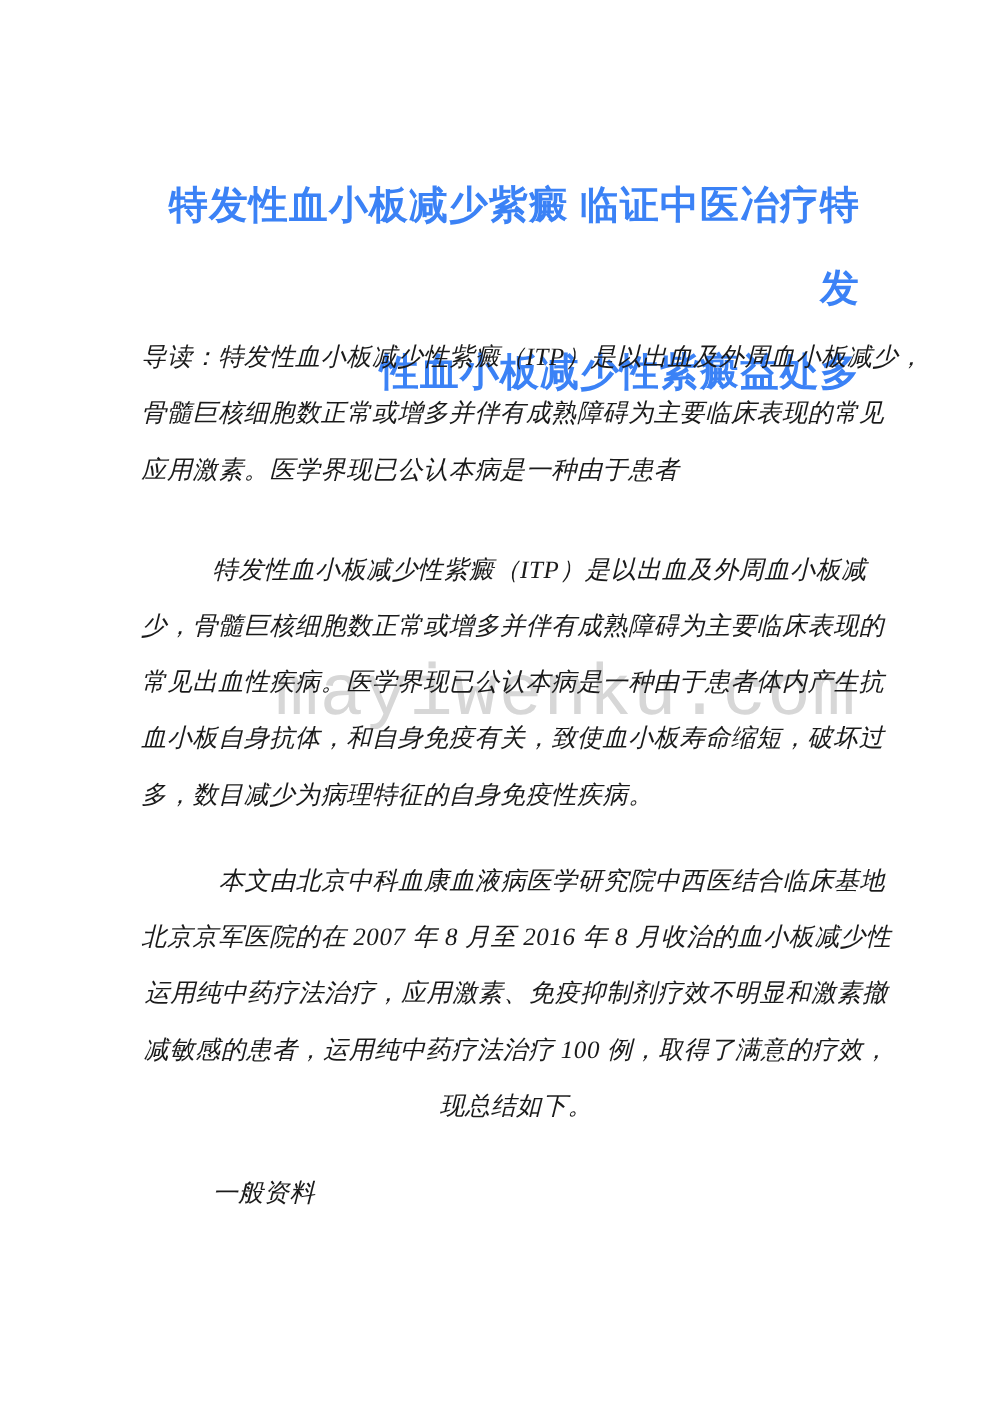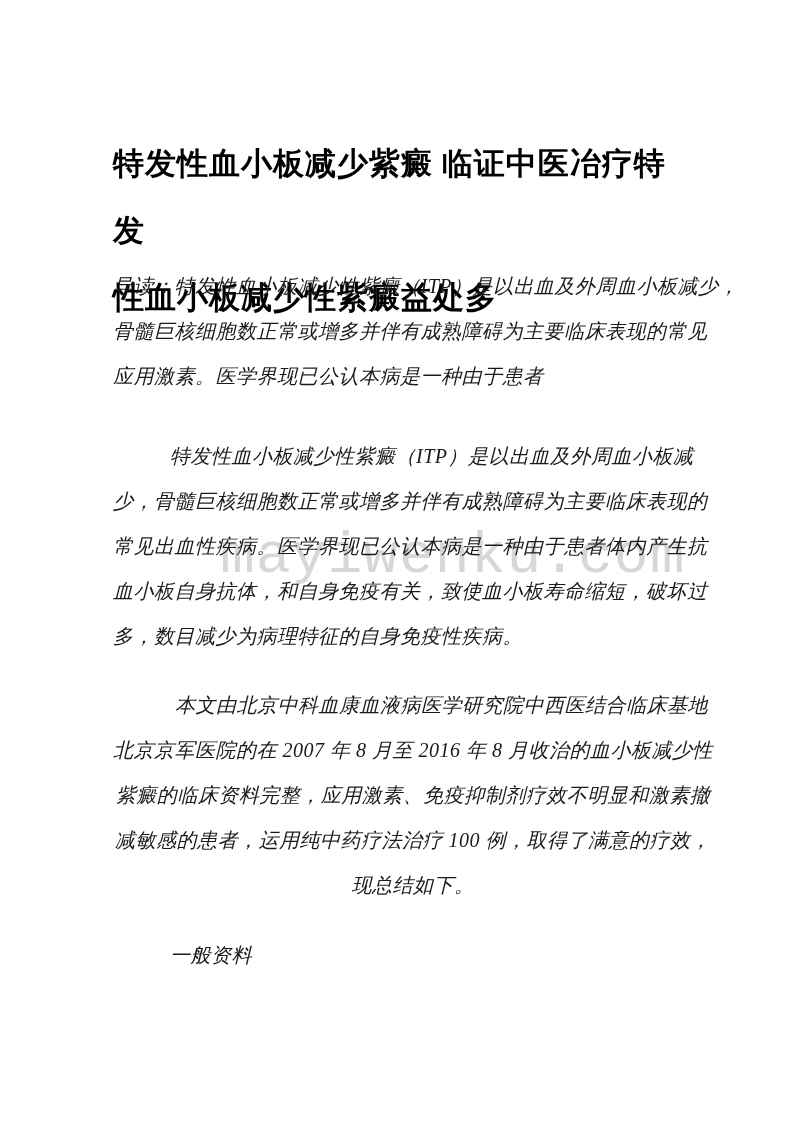--- a/index.html
+++ b/index.html
@@ -30,25 +30,25 @@
   }
   .content {
     position: relative;
     z-index: 2;
   }
   .title-block {
     position: absolute;
     top: 130px;
     left: 113px;
     width: 575px;
-    text-align: left;
+    text-align: right;
     font-size: 31px;
     font-weight: bold;
     line-height: 67px;
-    color: #000000;
+    color: #3b82f6;
     letter-spacing: 1px;
   }
   .para {
     position: absolute;
     left: 113px;
     width: 600px;
     font-size: 20px;
     line-height: 45px;
     letter-spacing: 0.5px;
   }
@@ -88,21 +88,21 @@
       <div class="line indent">特发性血小板减少性紫癜（ITP）是以出血及外周血小板减</div>
       <div class="line">少，骨髓巨核细胞数正常或增多并伴有成熟障碍为主要临床表现的</div>
       <div class="line">常见出血性疾病。医学界现已公认本病是一种由于患者体内产生抗</div>
       <div class="line">血小板自身抗体，和自身免疫有关，致使血小板寿命缩短，破坏过</div>
       <div class="line">多，数目减少为病理特征的自身免疫性疾病。</div>
     </div>
 
     <div class="para p-body2">
       <div class="line indent">本文由北京中科血康血液病医学研究院中西医结合临床基地</div>
       <div class="line">北京京军医院的在 2007 年 8 月至 2016 年 8 月收治的血小板减少性</div>
-      <div class="line">紫癜的临床资料完整，应用激素、免疫抑制剂疗效不明显和激素撤</div>
+      <div class="line">运用纯中药疗法治疗，应用激素、免疫抑制剂疗效不明显和激素撤</div>
       <div class="line">减敏感的患者，运用纯中药疗法治疗 100 例，取得了满意的疗效，</div>
       <div class="line">现总结如下。</div>
     </div>
 
     <div class="para p-section">
       <div class="line indent">一般资料</div>
     </div>
 
   </div>
 </div>

